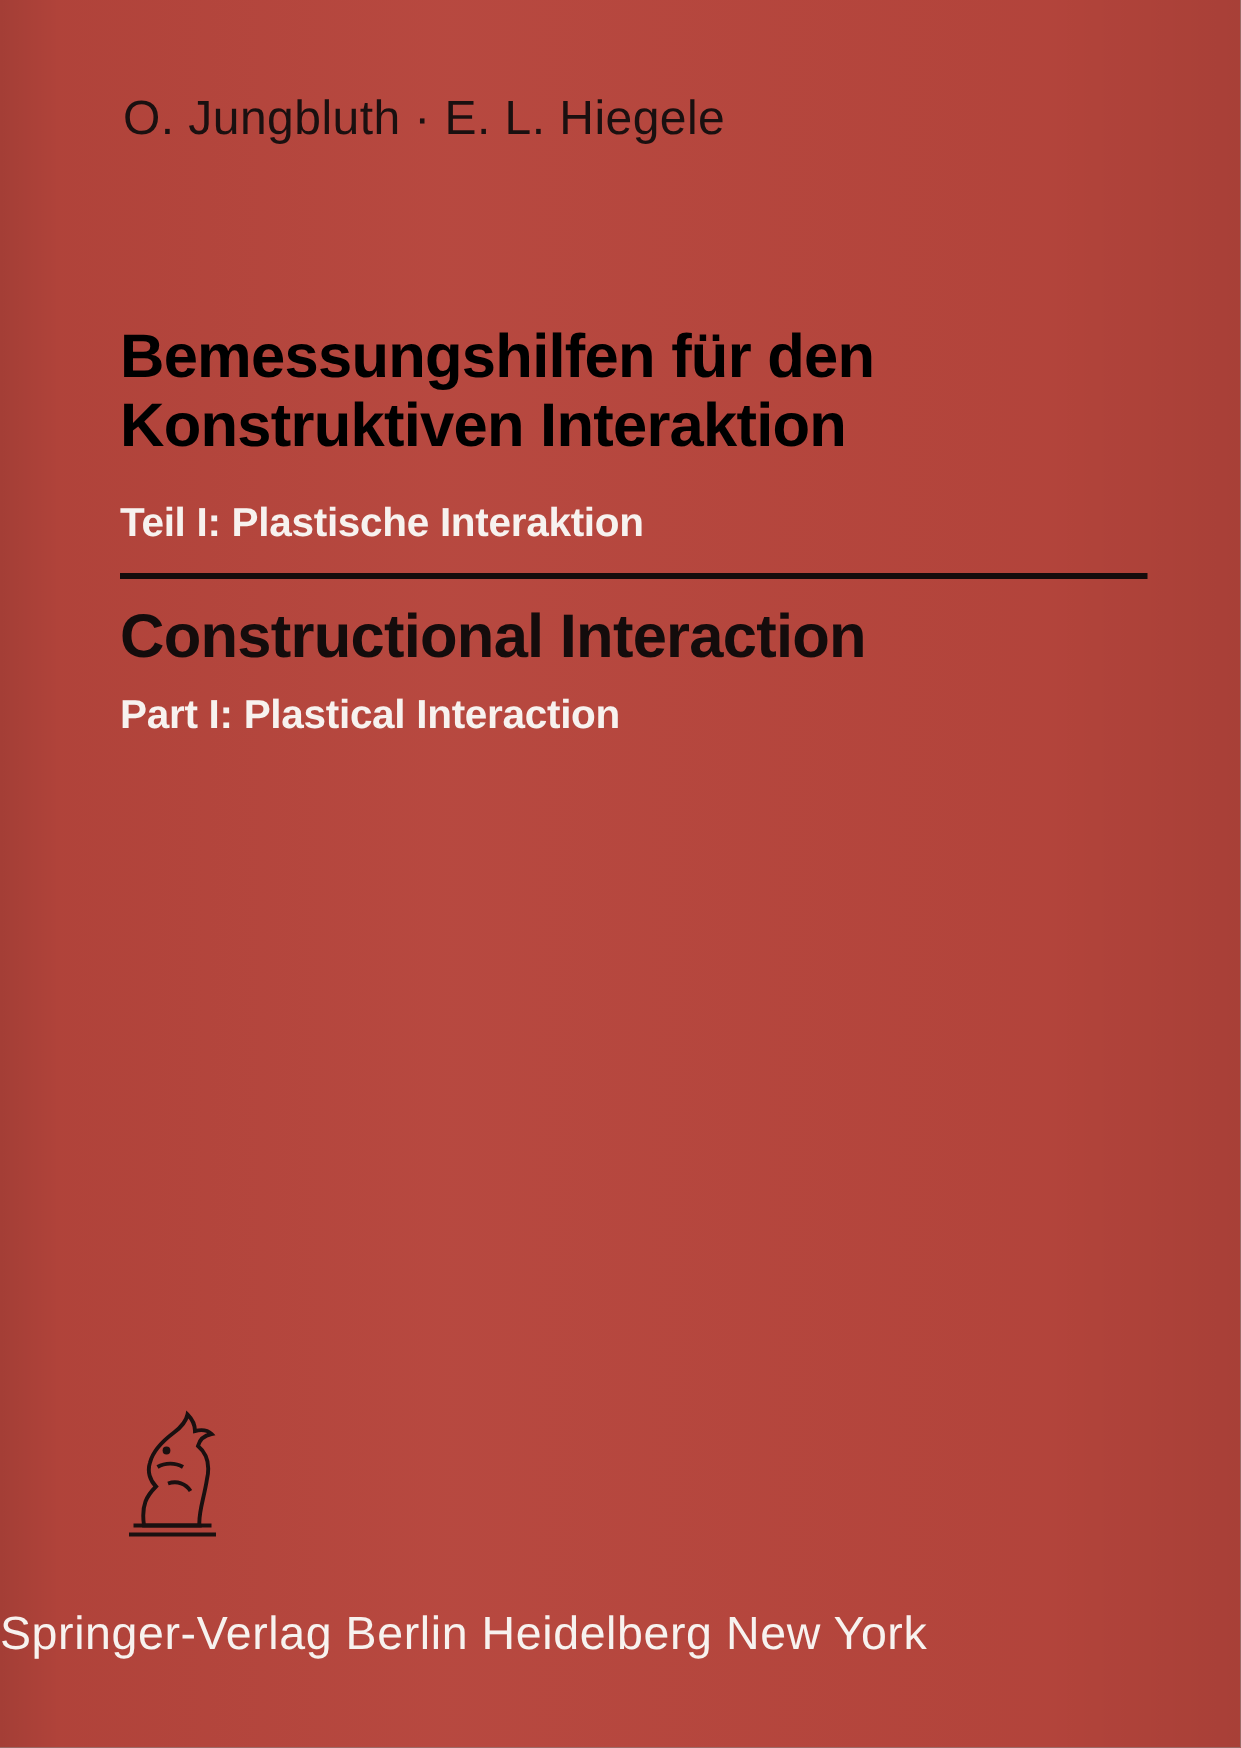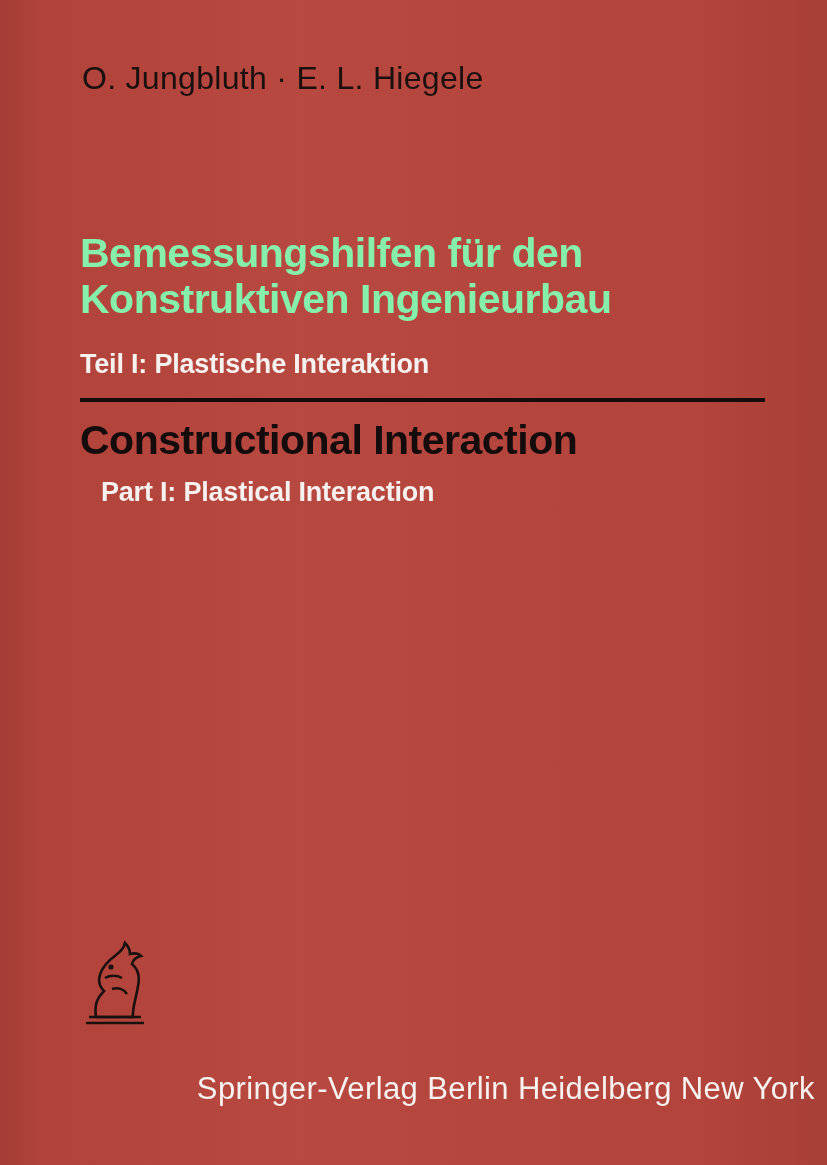--- a/index.html
+++ b/index.html
@@ -50,27 +50,26 @@
     line-height: 1.15;
   }
 
   .title-block {
     position: absolute;
     left: 80px;
     right: 62px;
     top: 215px;
   }
   .title-de {
-    color: #86efac;
+    color: #000000;
     font-weight: bold;
     font-size: 41px;
     line-height: 1.12;
     letter-spacing: -0.5px;
     font-stretch: condensed;
-    margin-top: 16px;
   }
   .subtitle-de {
     color: #f7f2ef;
     font-weight: bold;
     font-size: 27px;
     line-height: 1.2;
     margin-top: 25px;
     letter-spacing: -0.2px;
   }
   .rule {
@@ -86,55 +85,54 @@
     line-height: 1.12;
     letter-spacing: -0.5px;
   }
   .subtitle-en {
     color: #f7f2ef;
     font-weight: bold;
     font-size: 27px;
     line-height: 1.2;
     margin-top: 12px;
     letter-spacing: -0.2px;
-    margin-left: 21px;
   }
 
   .logo {
     position: absolute;
     left: 72px;
     bottom: 138px;
     width: 86px;
     height: 96px;
   }
   .publisher {
     position: absolute;
     left: 0;
     right: 12px;
     bottom: 58px;
-    text-align: right;
+    text-align: left;
     color: #f7f2ef;
     font-size: 31px;
     letter-spacing: 0.4px;
     white-space: nowrap;
   }
 </style>
 </head>
 <body>
 
 <div class="cover">
   <div class="inner">
 
     <div class="authors">O. Jungbluth · E. L. Hiegele</div>
 
     <div class="title-block">
 
       <div class="title-de">
         <div>Bemessungshilfen für den</div>
-        <div>Konstruktiven Ingenieurbau</div>
+        <div>Konstruktiven Interaktion</div>
       </div>
 
       <div class="subtitle-de">Teil I: Plastische Interaktion</div>
 
       <div class="rule"></div>
 
       <div class="title-en">
         <div>Constructional Interaction</div>
       </div>
 

